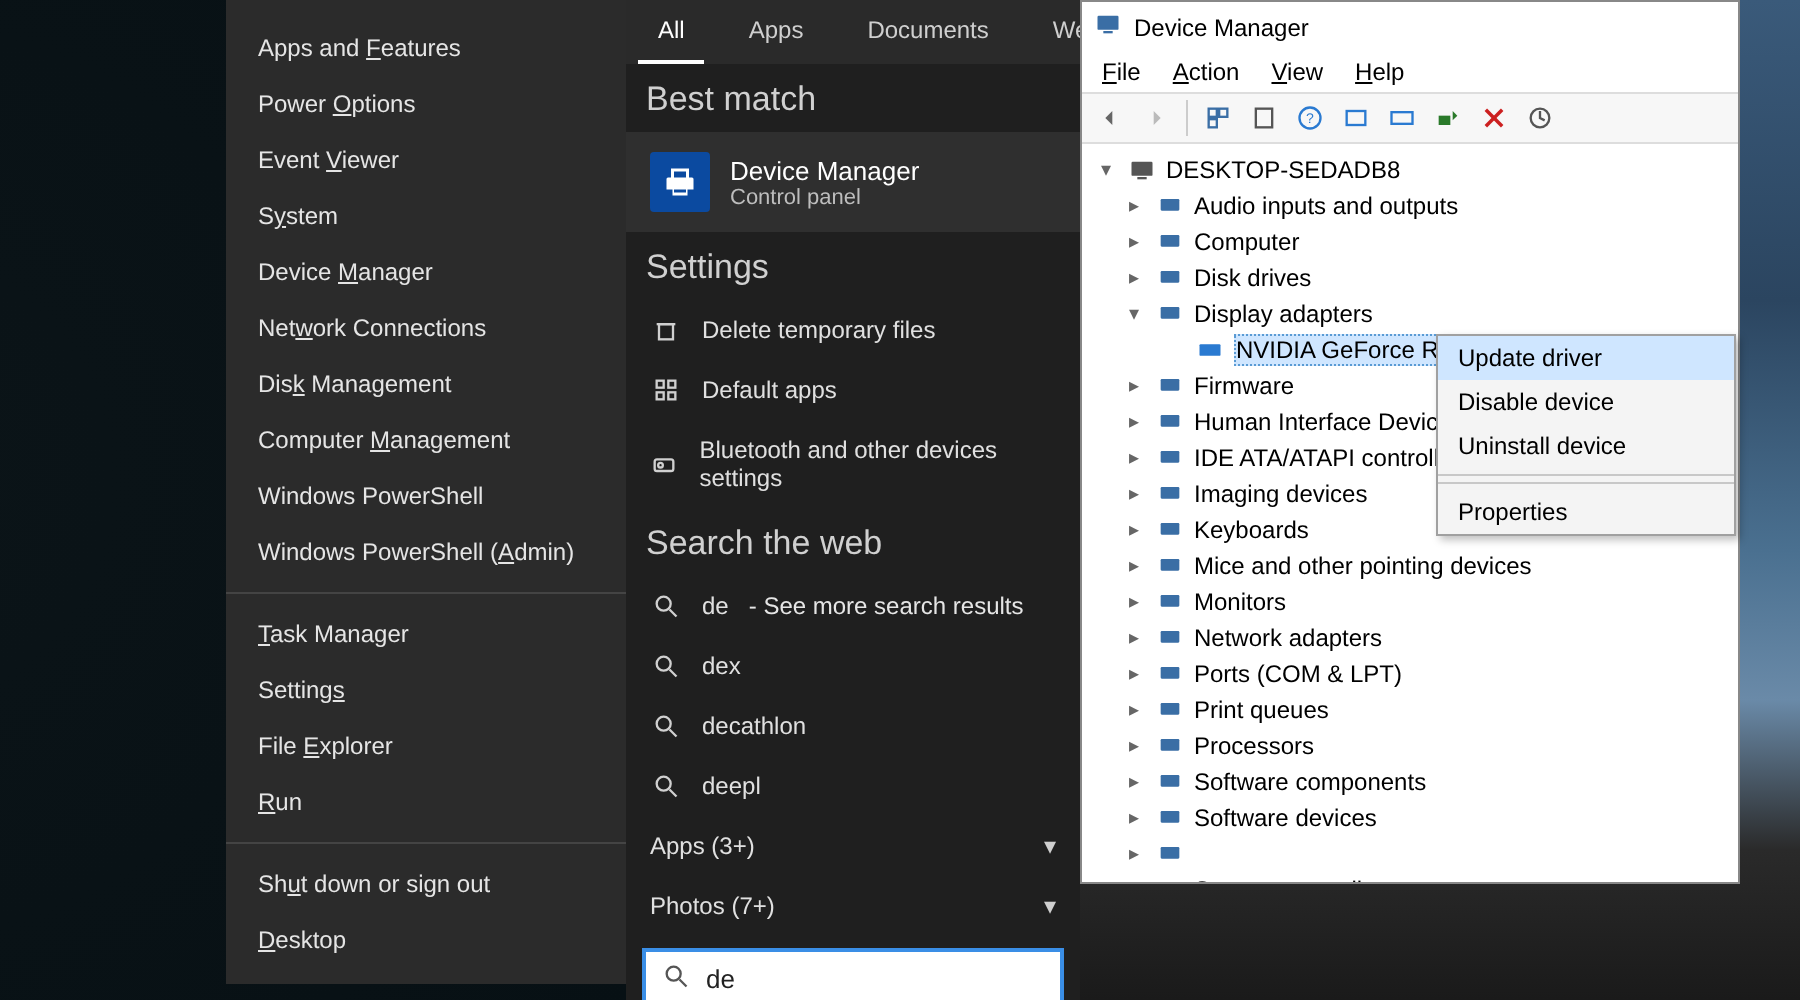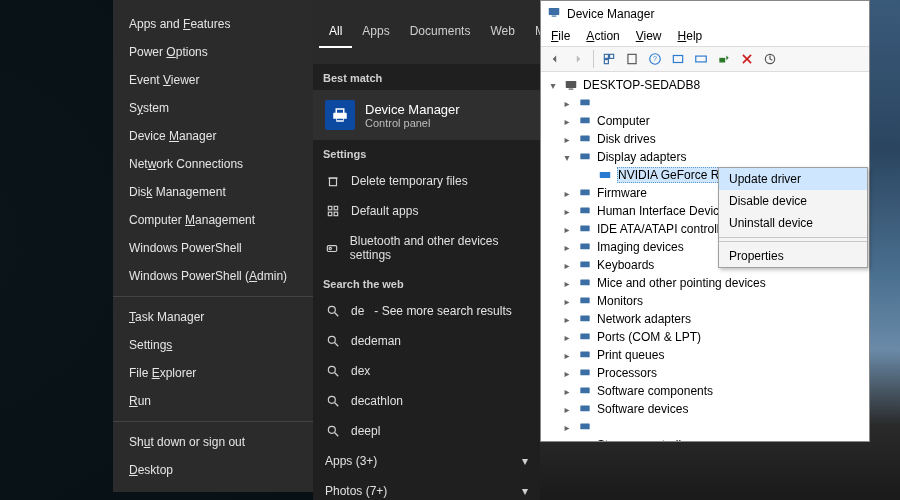--- a/index.html
+++ b/index.html
@@ -9,24 +9,24 @@
   .stage { position:absolute; inset:0; }
 
   
   .winx { position:absolute; left:113px; top:0; width:200px; background:#2b2b2b; color:#e5e5e5; font-size:12px; padding:10px 0 8px 0; }
   .winx .item { padding:7px 16px; cursor:default; }
   .winx .sep { height:1px; background:#444; margin:6px 0; }
   .winx .u { text-decoration: underline; }
 
   
   .search { position:absolute; left:313px; top:0; width:227px; height:500px; background:#1f1f1f; color:#e8e8e8; font-size:12px; display:flex; flex-direction:column; }
-  .search .tabs { display:flex; gap:0; background:#2a2a2a; padding:16px 6px; font-size:12px; }
+  .search .tabs { display:flex; gap:12px; background:#2a2a2a; padding:0 6px; font-size:12px; }
   .search .tabs .tab { padding:8px 10px; color:#cfcfcf; cursor:pointer; }
   .search .tabs .tab.active { color:#fff; border-bottom:2px solid #fff; }
-  .search .subhead { padding:8px 24px 6px 10px; color:#d0d0d0; font-weight:700; font-size:11px; }
+  .search .subhead { padding:8px 24px 6px 10px; color:#d0d0d0; font-weight:400; font-size:17px; }
   .search .best { display:flex; align-items:center; gap:10px; padding:10px 12px; background:#2f2f2f; }
   .search .best .icobox { width:30px; height:30px; background:#0b4aa0; display:flex; align-items:center; justify-content:center; border-radius:2px; }
   .search .best .title { font-size:13px; color:#fff; }
   .search .best .sub { font-size:11px; color:#bdbdbd; }
   .search .row { display:flex; align-items:center; gap:10px; padding:8px 12px; color:#e0e0e0; }
   .search .row .ic { width:16px; display:flex; justify-content:center; color:#d0d0d0; }
   .search .muted { color:#e5e5e5; }
   .search .input-wrap { margin-top:auto; padding:6px 8px 10px 8px; }
   .search .input { display:flex; align-items:center; gap:8px; background:#fff; border:2px solid #3a8ee6; padding:5px 8px; }
   .search .input input { border:none; outline:none; font-size:13px; width:100%; color:#222; }
@@ -155,29 +155,20 @@
     <span class="muted"> - See more search results</span>
   </div>
   <div id="web-list">
         <div class="row">
           <span class="ic mag">
             <svg viewBox="0 0 24 24" width="14" height="14" fill="none" stroke="#d0d0d0" stroke-width="2">
               <circle cx="10" cy="10" r="6"></circle>
               <line x1="15" y1="15" x2="21" y2="21"></line>
             </svg>
           </span>
-          <span>dedeman</span>
-        </div>
-        <div class="row">
-          <span class="ic mag">
-            <svg viewBox="0 0 24 24" width="14" height="14" fill="none" stroke="#d0d0d0" stroke-width="2">
-              <circle cx="10" cy="10" r="6"></circle>
-              <line x1="15" y1="15" x2="21" y2="21"></line>
-            </svg>
-          </span>
           <span>dex</span>
         </div>
         <div class="row">
           <span class="ic mag">
             <svg viewBox="0 0 24 24" width="14" height="14" fill="none" stroke="#d0d0d0" stroke-width="2">
               <circle cx="10" cy="10" r="6"></circle>
               <line x1="15" y1="15" x2="21" y2="21"></line>
             </svg>
           </span>
           <span>decathlon</span>
@@ -301,20 +292,21 @@
           </span>
           <span>DESKTOP-SEDADB8</span>
         </div>
         <div class="node lvl1">
           <span class="arr">▸</span>
           <span class="ic">
             <svg class="devico devsvg" viewBox="0 0 24 24">
               <rect x="4" y="6" width="16" height="10" rx="1"></rect>
             </svg>
           </span>
+          <span>Audio inputs and outputs</span>
         </div>
         <div class="node lvl1">
           <span class="arr">▸</span>
           <span class="ic">
             <svg class="devico devsvg" viewBox="0 0 24 24">
               <rect x="4" y="6" width="16" height="10" rx="1"></rect>
             </svg>
           </span>
           <span>Computer</span>
         </div>

